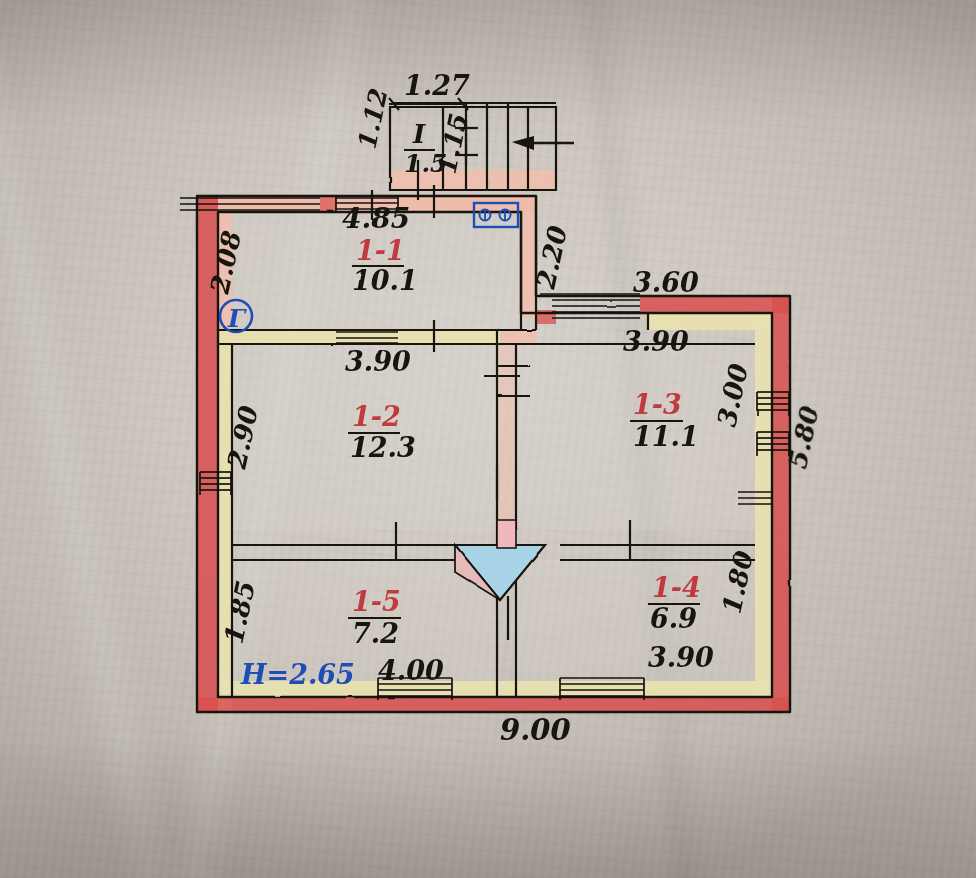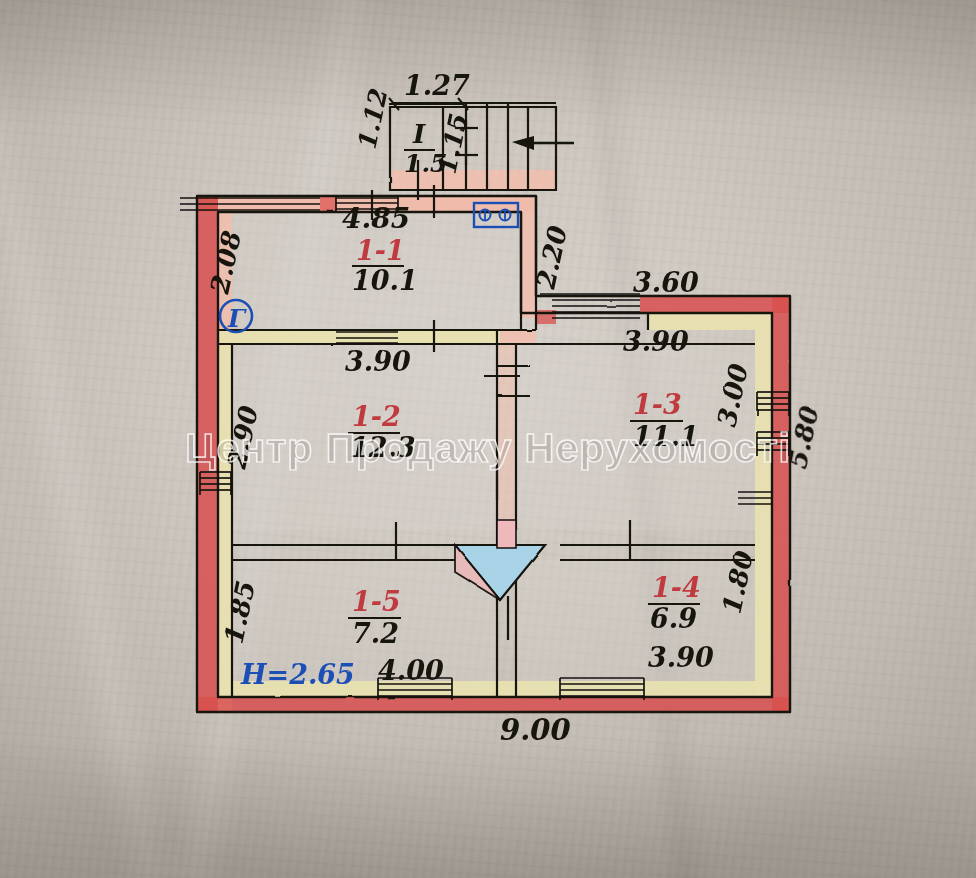--- a/index.html
+++ b/index.html
@@ -356,14 +356,13 @@
         <text class="hw hw-blue" x="241" y="684" font-size="27">H=2.65</text>
 
         <text class="hw" x="378" y="680" font-size="27">4.00</text>
 
         <text class="hw" x="500" y="740" font-size="29">9.00</text>
 
       </g>
     </g>
   </svg>
 
-  <div class="wm">Центр Продажу Нерухомості</div>
 </div>
 
 </body></html>

